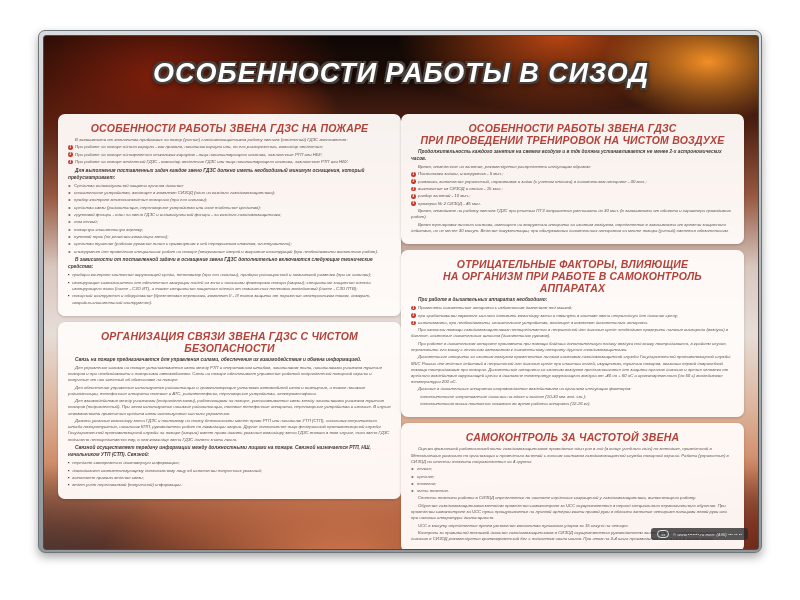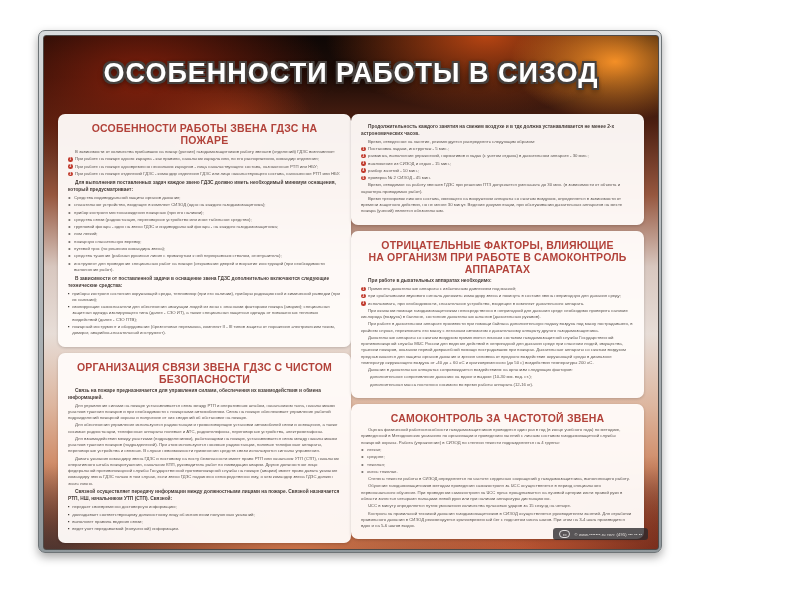--- a/index.html
+++ b/index.html
@@ -1,22 +1,22 @@
 <!DOCTYPE html>
 <html><head>
 <meta charset="utf-8">
 <style>
   html,body{margin:0;padding:0;}
   body{font-family:"Liberation Sans", sans-serif;}
   .page{width:800px;height:600px;position:relative;background:#ffffff;overflow:hidden;}
 
-  .frame{position:absolute;left:38px;top:30px;width:624px;height:523px;box-sizing:border-box;
+  .frame{position:absolute;left:38px;top:30px;width:724px;height:523px;box-sizing:border-box;
     background:linear-gradient(180deg,#d9dcde 0%,#b7bcbf 40%,#8f979b 100%);
     border:1px solid #6e7477;border-radius:7px;padding:4px;
-    box-shadow:0 4px 10px rgba(0,0,0,0.35);}
+    box-shadow:0 4px 10px rgba(0,0,0,0.35);font-style:italic;}
   .poster{position:relative;width:100%;height:100%;border-radius:3px;overflow:hidden;border:1px solid #4e4a48;
     background:
       radial-gradient(150px 85px at 93% 5%, rgba(255,150,40,0.95), rgba(255,150,40,0) 70%),
       radial-gradient(230px 110px at 72% 0%, rgba(224,84,22,0.80), rgba(224,84,22,0) 70%),
       radial-gradient(260px 140px at 16% 8%, rgba(143,34,12,0.85), rgba(143,34,12,0) 72%),
       radial-gradient(120px 70px at 30% 16%, rgba(196,78,30,0.55), rgba(196,78,30,0) 70%),
       radial-gradient(340px 150px at 42% 103%, rgba(238,138,88,0.85), rgba(238,138,88,0) 72%),
       radial-gradient(280px 130px at 78% 102%, rgba(214,96,56,0.8), rgba(214,96,56,0) 72%),
       radial-gradient(230px 170px at -2% 106%, rgba(74,58,56,0.95), rgba(74,58,56,0) 70%),
       radial-gradient(240px 180px at 102% 108%, rgba(88,22,14,0.95), rgba(88,22,14,0) 75%),
@@ -192,20 +192,22 @@
                   <span class="btxt">ведет учет передаваемой (полученной) информации.</span>
                 </div>
               </div>
           </section>
 
         </div>
 
         <div class="col">
 
           <section class="card">
+            <h2>ОСОБЕННОСТИ РАБОТЫ ЗВЕНА ГДЗС
+ПРИ ПРОВЕДЕНИИ ТРЕНИРОВОК НА ЧИСТОМ ВОЗДУХЕ</h2>
             <div class="blocks">
 
             <div class="block t-lead">
 
                   <span class="btxt">Продолжительность каждого занятия на свежем воздухе и в тдк должна устанавливается не менее 2-х астрономических часов.</span>
                 </div>
                 <div class="block t-para">
 
                   <span class="btxt">Время, отведенное на занятие, рекомендуется распределять следующим образом:</span>
                 </div>

